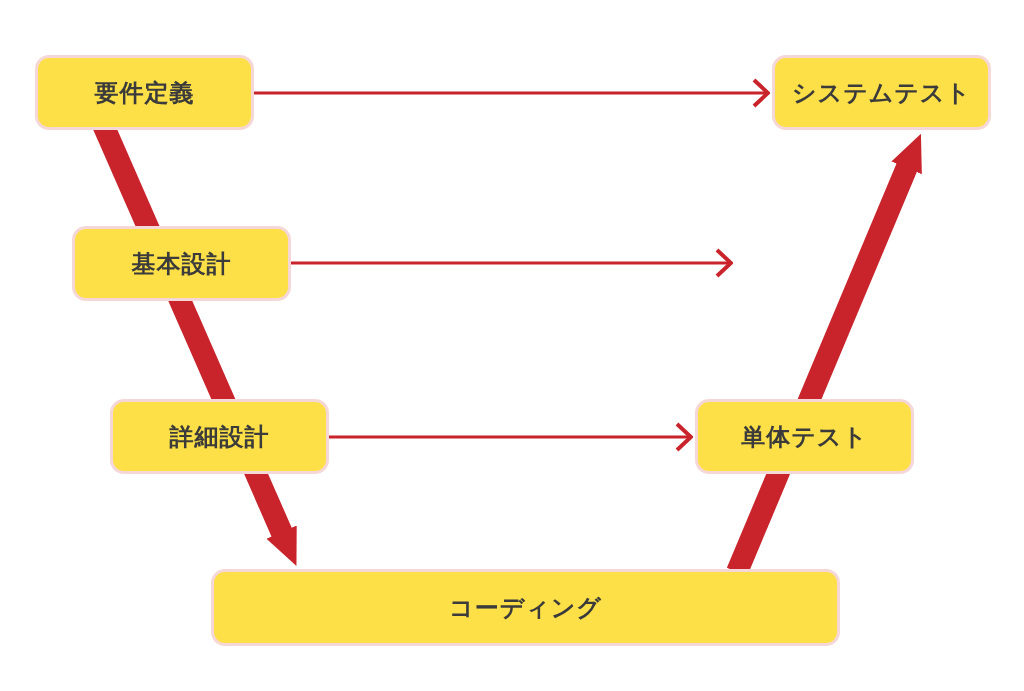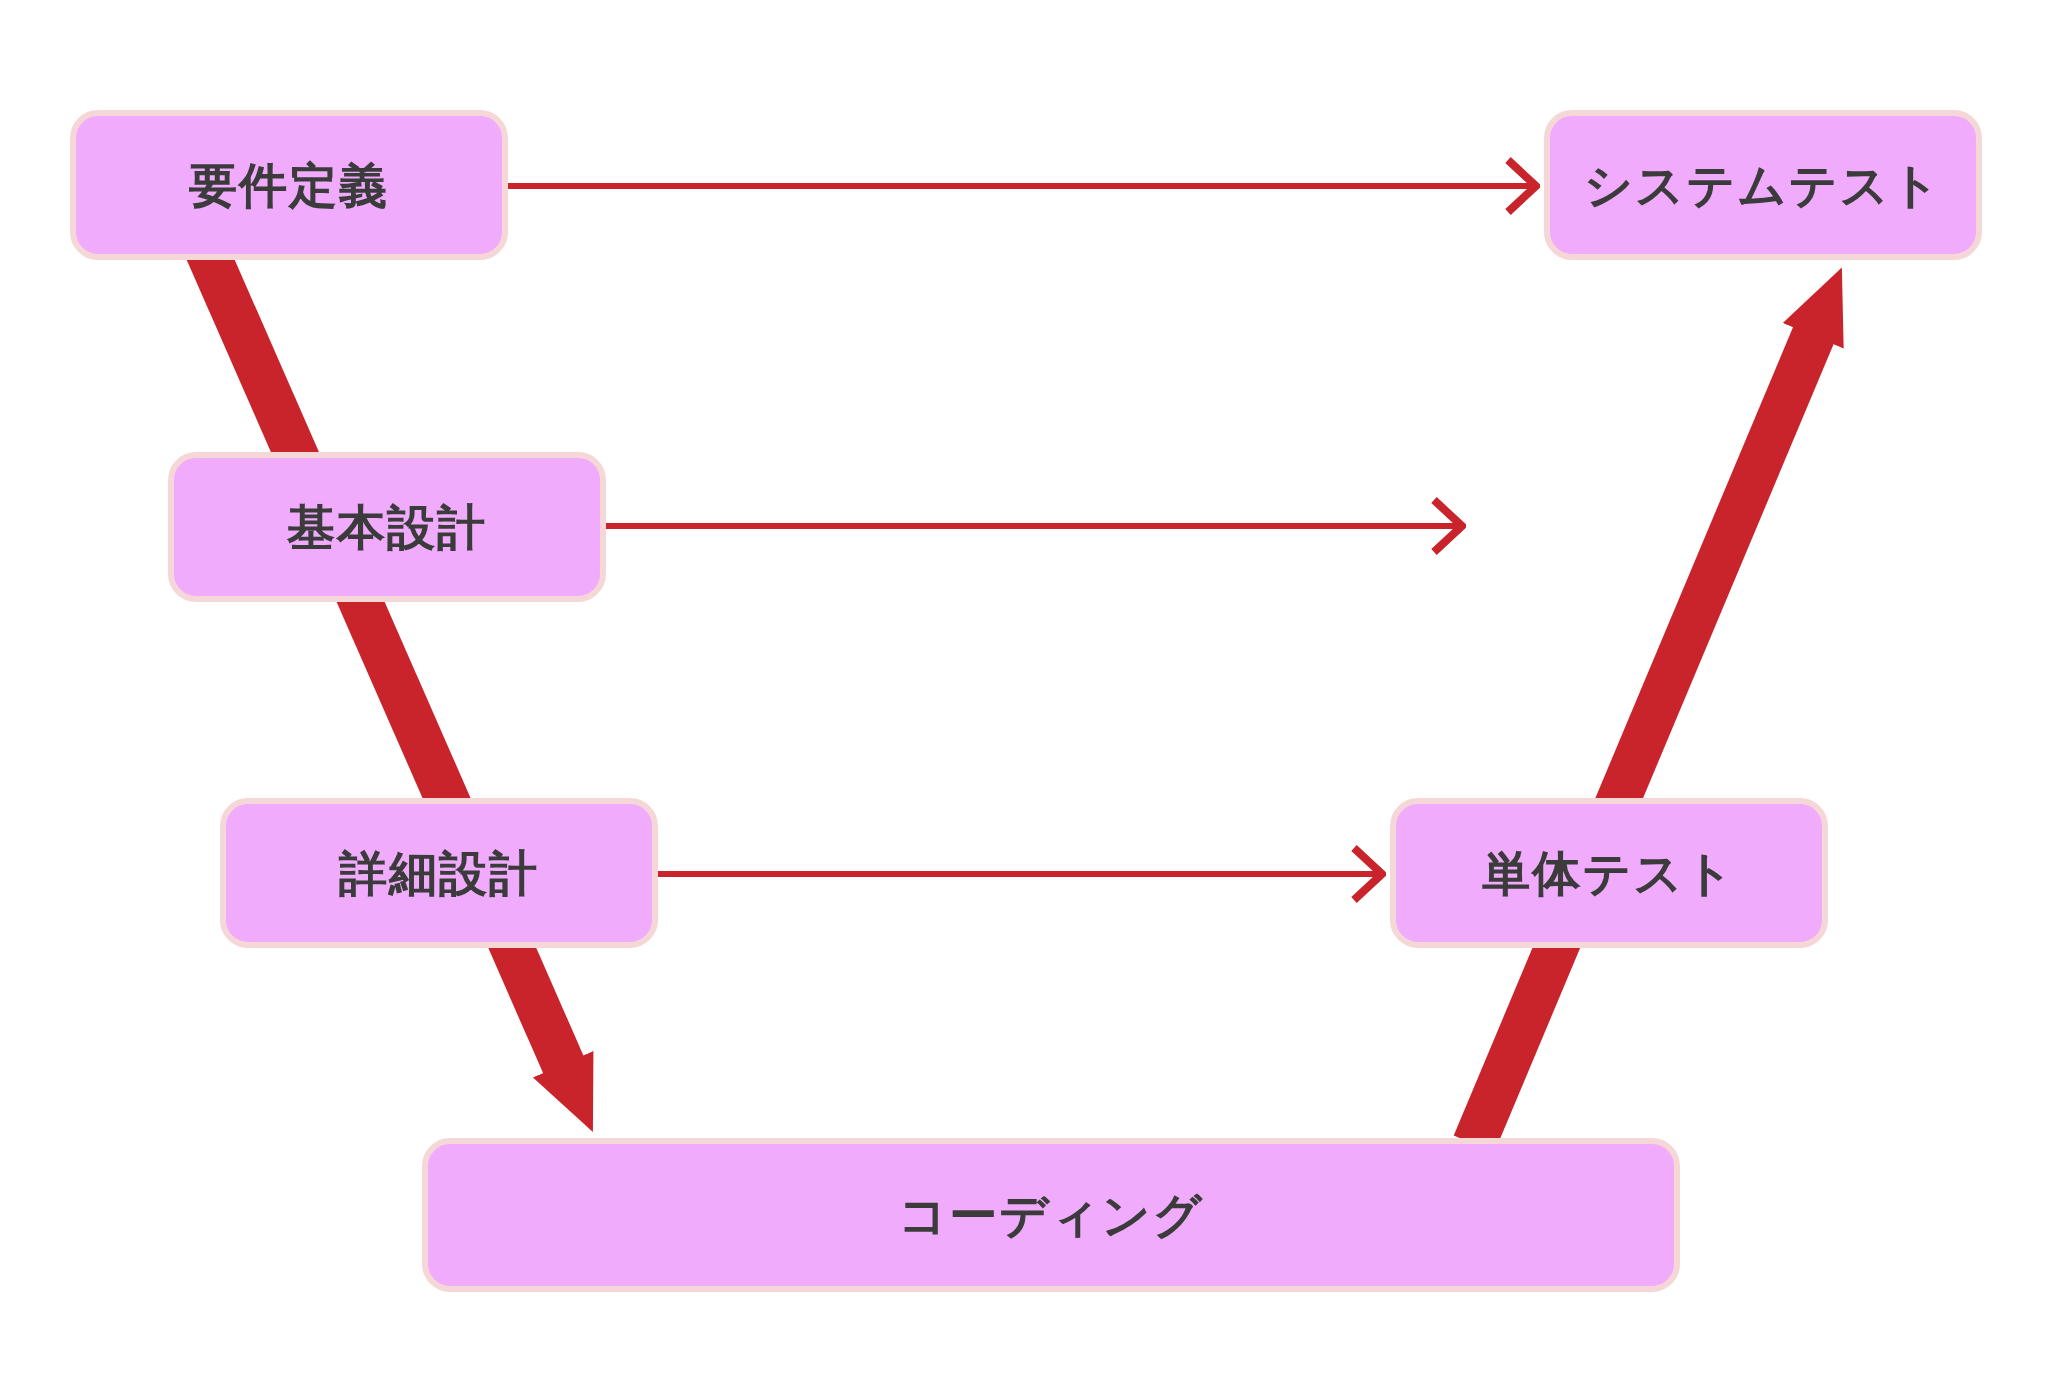--- a/index.html
+++ b/index.html
@@ -17,38 +17,38 @@
   }
   .arrow-layer {
     position: absolute;
     left: 0;
     top: 0;
     z-index: 0;
   }
   .node {
     position: absolute;
     box-sizing: border-box;
-    background: #f0abfc;
+    background: #fde047;
     border: 3px solid #f6d7d7;
     border-radius: 14px;
     display: flex;
     align-items: center;
     justify-content: center;
     z-index: 1;
   }
   .node-label {
     font-size: 24px;
     font-weight: bold;
     color: #3b3b3b;
     letter-spacing: 1px;
     white-space: nowrap;
   }
   #node-requirements     { left: 35px;  top: 55px;  width: 219px; height: 75px; }
   #node-system-test      { left: 772px; top: 55px;  width: 219px; height: 75px; }
-  #node-basic-design     { left: 84px;  top: 226px; width: 219px; height: 75px; }
+  #node-basic-design     { left: 72px;  top: 226px; width: 219px; height: 75px; }
   #node-integration-test { left: 735px; top: 226px; width: 219px; height: 75px; }
   #node-detailed-design  { left: 110px; top: 399px; width: 219px; height: 75px; }
   #node-unit-test        { left: 695px; top: 399px; width: 219px; height: 75px; }
   #node-coding           { left: 199px; top: 569px; width: 629px; height: 77px; margin-left: 12px; }
 </style>
 </head>
 <body>
 
 <div class="canvas">
 

